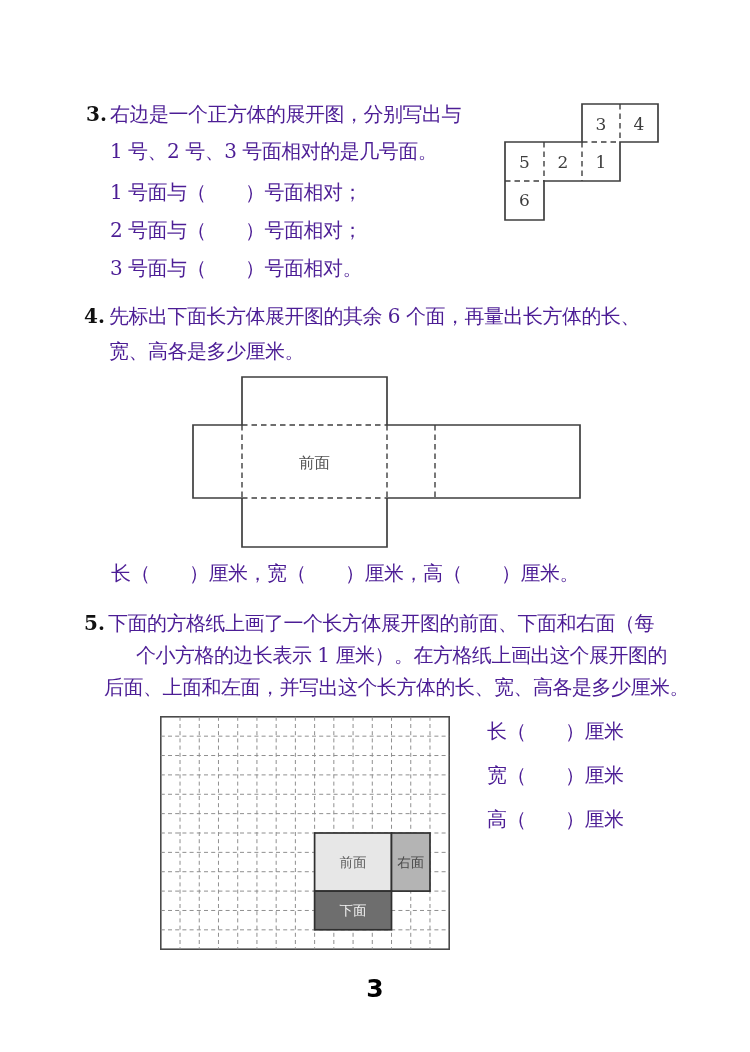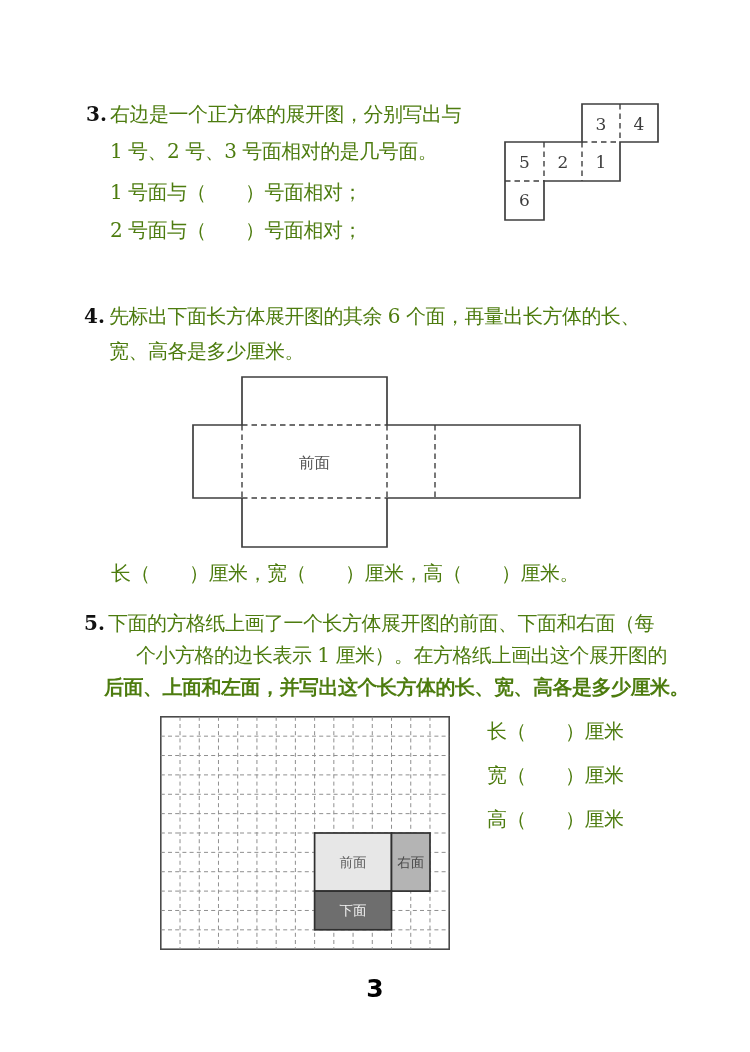--- a/index.html
+++ b/index.html
@@ -10,21 +10,21 @@
     overflow:hidden;
     font-family:"DejaVu Serif","Liberation Serif",serif;
     color:#1a1a1a;
   }
   .line{
     position:absolute;
     font-size:20px;
     letter-spacing:-0.5px;
     line-height:24px;
     white-space:nowrap;
-    color:#4d7c0f;
+    color:#4c1d95;
   }
   .qnum{
     position:absolute;
     font-size:20px;
     font-weight:bold;
     line-height:24px;
     color:#111;
   }
   .diagram{position:absolute;}
   .pagenum{
@@ -44,20 +44,21 @@
 </head>
 <body>
 
 <div class="page">
 
   <div class="qnum" style="left:86px;top:102px;">3.</div>
   <div class="line" style="left:110px;top:102px;">右边是一个正方体的展开图，分别写出与</div>
   <div class="line" style="left:110px;top:139px;">1 号、2 号、3 号面相对的是几号面。</div>
   <div class="line" style="left:110px;top:180px;">1 号面与（　　）号面相对；</div>
   <div class="line" style="left:110px;top:218px;">2 号面与（　　）号面相对；</div>
+  <div class="line" style="left:110px;top:256px;">3 号面与（　　）号面相对。</div>
 
   <svg class="diagram" style="left:504px;top:102px;" width="156" height="120" viewBox="0 0 156 120">
 
     <path d="M78,2 L154,2 L154,40 L116,40 L116,79 L40,79 L40,118 L1,118 L1,40 L78,40 Z" fill="none" stroke="#3f3f3f" stroke-width="1.7" stroke-linejoin="miter"></path>
 
     <g stroke="#3f3f3f" stroke-width="1.4" stroke-dasharray="5.5 4" fill="none">
       <line x1="116" y1="2" x2="116" y2="40"></line>
       <line x1="78" y1="40" x2="116" y2="40"></line>
       <line x1="40" y1="40" x2="40" y2="79"></line>
       <line x1="78" y1="40" x2="78" y2="79"></line>
@@ -96,21 +97,21 @@
       <line x1="245" y1="50" x2="245" y2="123"></line>
     </g>
     <text x="124.5" y="93" font-size="15.5" fill="#555" text-anchor="middle">前面</text>
   </svg>
 
   <div class="line" style="left:111px;top:561px;">长（　　）厘米，宽（　　）厘米，高（　　）厘米。</div>
 
   <div class="qnum" style="left:84px;top:611px;">5.</div>
   <div class="line" style="left:108px;top:611px;">下面的方格纸上画了一个长方体展开图的前面、下面和右面（每</div>
   <div class="line" style="left:108px;top:643px;margin-left:28px;">个小方格的边长表示 1 厘米）。在方格纸上画出这个展开图的</div>
-  <div class="line" style="left:104px;top:675px;font-weight:bold;">后面、上面和左面，并写出这个长方体的长、宽、高各是多少厘米。</div>
+  <div class="line" style="left:104px;top:675px;">后面、上面和左面，并写出这个长方体的长、宽、高各是多少厘米。</div>
 
   <svg class="diagram" style="left:160px;top:716px;" width="290" height="234" viewBox="0 0 290 234">
     <rect x="0.8" y="0.8" width="288.4" height="232.4" fill="#ffffff" stroke="#4a4a4a" stroke-width="1.6"></rect>
     <g id="grid-lines" stroke="#8f8f8f" stroke-width="1" stroke-dasharray="4 3.2">
         <line x1="20.03" y1="0.8" x2="20.03" y2="233.20"></line>
         <line x1="39.25" y1="0.8" x2="39.25" y2="233.20"></line>
         <line x1="58.48" y1="0.8" x2="58.48" y2="233.20"></line>
         <line x1="77.71" y1="0.8" x2="77.71" y2="233.20"></line>
         <line x1="96.93" y1="0.8" x2="96.93" y2="233.20"></line>
         <line x1="116.16" y1="0.8" x2="116.16" y2="233.20"></line>

